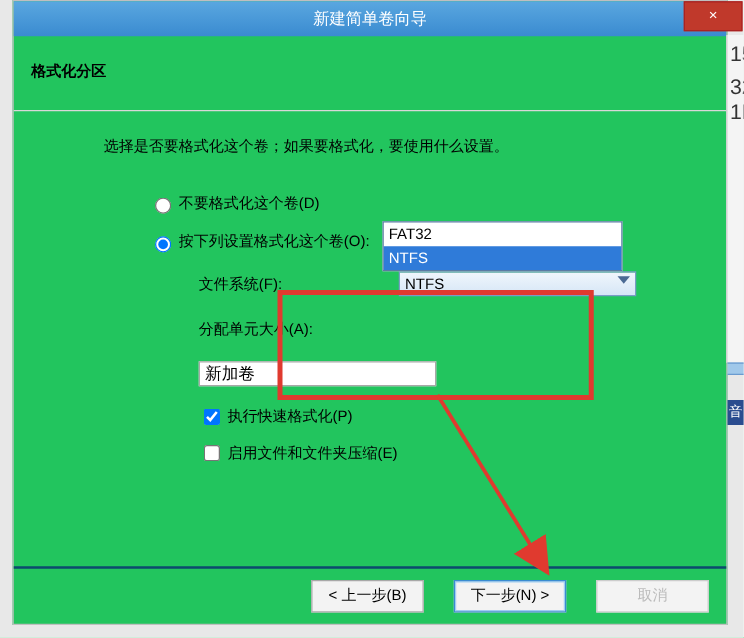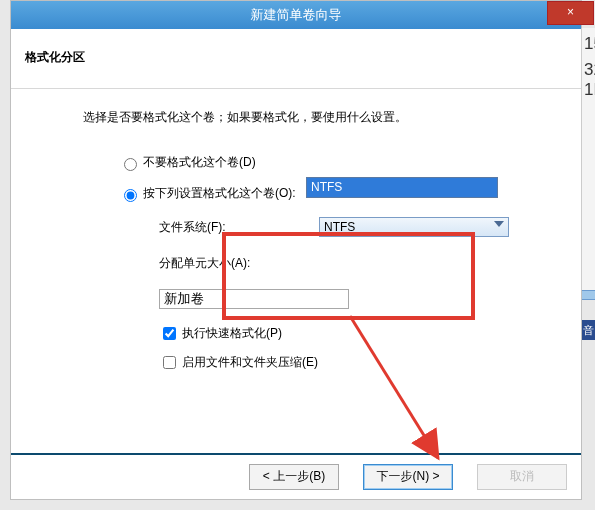--- a/index.html
+++ b/index.html
@@ -1,17 +1,17 @@
 <!DOCTYPE html>
 <html><head>
 <meta charset="utf-8">
 <style>
   html,body{margin:0;padding:0;font-family:"Microsoft YaHei","SimSun",sans-serif;font-size:12px;background:#fff;}
   .window{position:relative;width:595px;height:510px;background:#e8e8e8;}
-  .win-body{position:absolute;left:10px;top:0;right:13px;bottom:10px;background:#ffffff;border:1px solid #bfbfbf;}
+  .win-body{position:absolute;left:10px;top:0;right:13px;bottom:10px;background:#22c55e;border:1px solid #bfbfbf;}
   .titlebar{height:28px;background:linear-gradient(#5aa7e0,#3a8bd0);color:#fff;text-align:center;line-height:28px;font-size:13px;position:relative;}
   .close-btn{position:absolute;right:-13px;top:0;width:45px;height:22px;background:#c0392b;color:#fff;text-align:center;line-height:20px;font-size:12px;border:1px solid #a22;}
   .header{padding:20px 14px 16px 14px;border-bottom:1px solid #d8d8d8;}
   .header .h-title{font-weight:bold;color:#000;margin-bottom:6px;}
   .header .h-sub{color:#000;padding-left:20px;}
   .content{padding:20px 36px 10px 36px;position:relative;margin-left:36px;}
   .instr{margin-bottom:28px;}
   .radio-row{display:flex;align-items:center;margin-bottom:14px;padding-left:36px;}
   .radio-row input{margin-right:6px;}
   .form-area{padding-left:76px;}
@@ -92,20 +92,21 @@
         <input type="checkbox" checked="" style="">
         <span>执行快速格式化(P)</span>
       </label>
 
       <label class="chk-row">
         <input type="checkbox" style="">
         <span>启用文件和文件夹压缩(E)</span>
       </label>
 
       <div class="dropdown">
+        <div>FAT32</div>
         <div class="sel">NTFS</div>
       </div>
 
     </div>
 
     <div class="footer">
       <div class="btn">&lt; 上一步(B)</div>
       <div class="btn primary">下一步(N) &gt;</div>
       <div class="btn blur">取消</div>
     </div>

